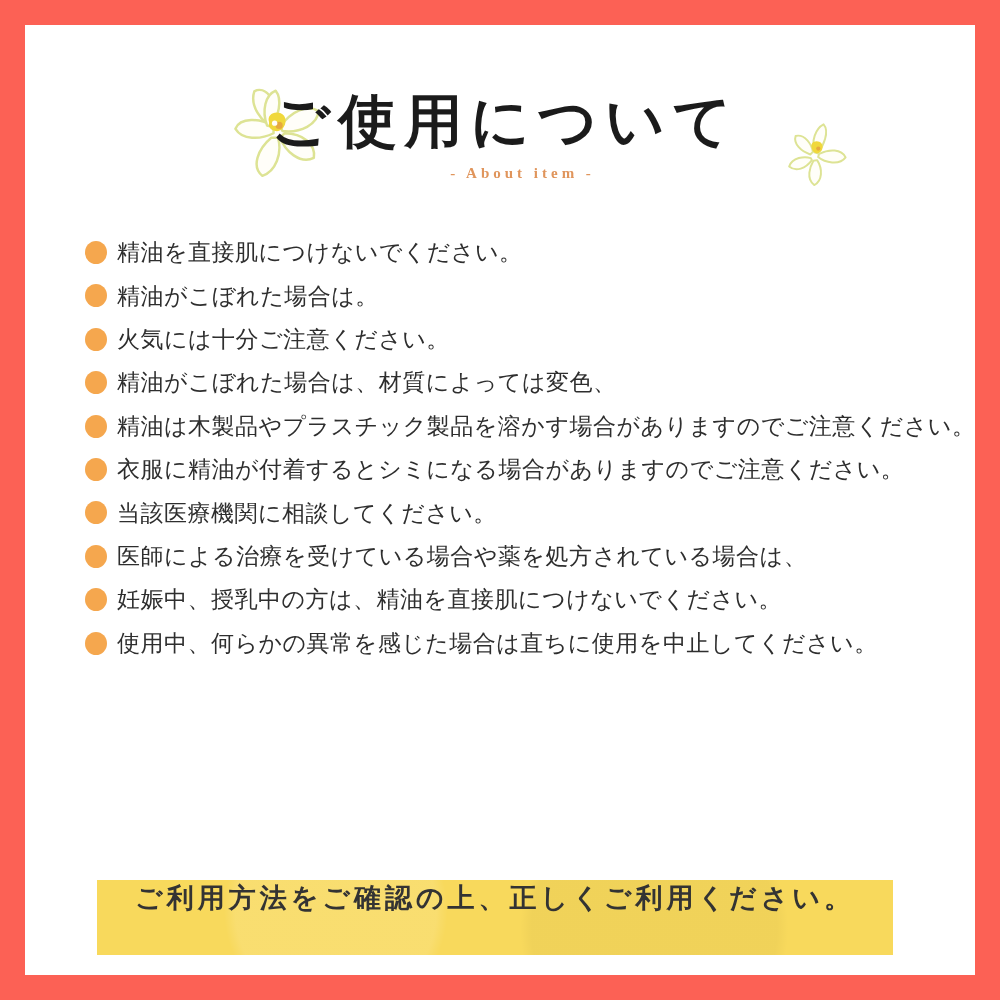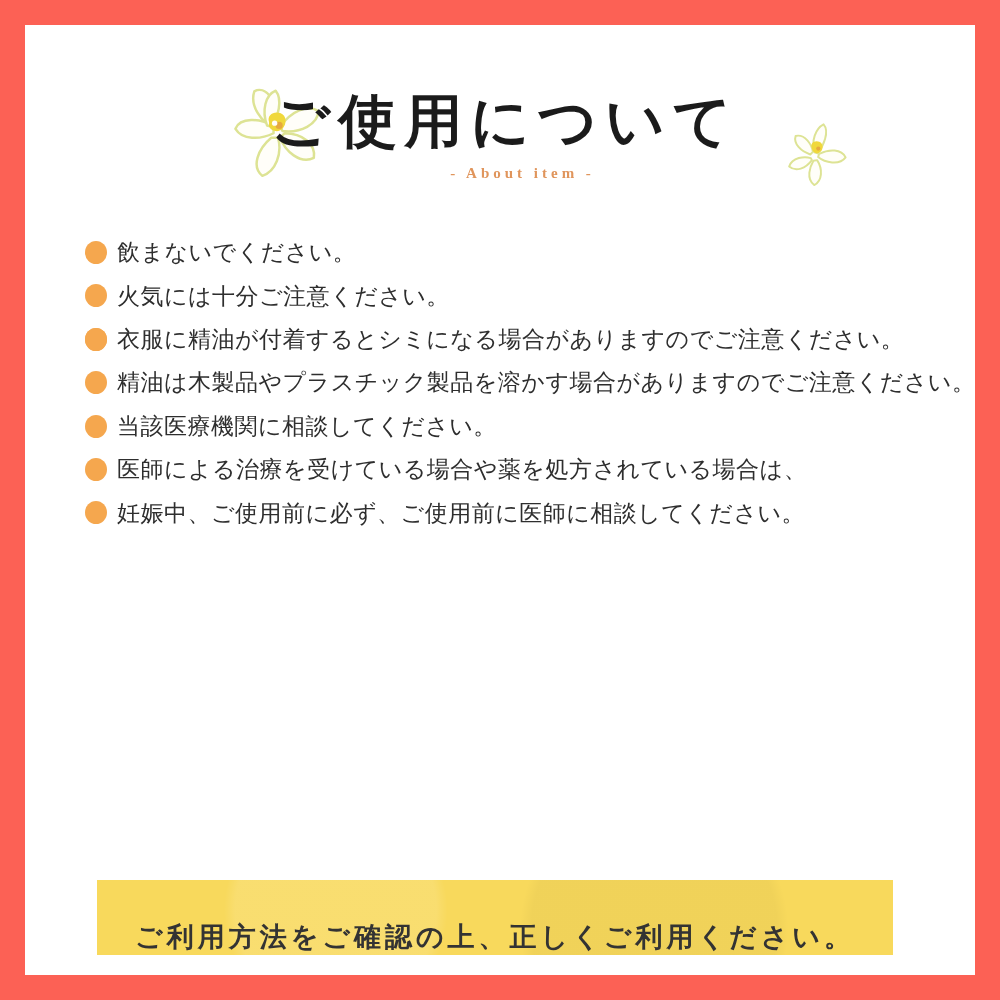--- a/index.html
+++ b/index.html
@@ -92,21 +92,21 @@
   .line.cont { margin-left: -7px; }
   
   .banner {
     position: absolute;
     left: 72px; top: 855px;
     width: 796px; height: 75px;
     background: var(--banner-bg);
     background-image: radial-gradient(circle at 30% 40%, rgba(255,255,255,0.12) 0 18%, transparent 20%),
                       radial-gradient(circle at 70% 65%, rgba(0,0,0,0.03) 0 22%, transparent 24%);
     display: flex;
-    align-items: flex-end;
+    align-items: flex-start;
     justify-content: center;
   }
   .banner-text {
     font-family: "Liberation Serif", "DejaVu Serif", serif;
     font-size: 27px;
     font-weight: 600;
     letter-spacing: 4px;
     color: #333333;
     white-space: nowrap;
   }
@@ -139,76 +139,89 @@
         <path d="M54 54 C64 62 68 76 60 84 C48 80 48 64 50 56 Z"></path>
         <path d="M48 56 C44 68 34 76 24 72 C24 60 38 54 46 54 Z"></path>
         <path d="M44 50 C32 50 20 44 20 34 C30 28 42 38 46 46 Z"></path>
       </g>
       <path d="M46 40 C44 34 50 30 56 33 C61 36 60 44 55 46 C50 48 47 45 46 40 Z" fill="#f0d83c"></path>
       <circle cx="54" cy="41" r="2.6" fill="#e6a93e"></circle>
     </svg>
   </div>
 
   <div class="list" id="precautions-list">
-
-  <div class="item">
-    <span class="bullet"></span>
-    <div class="lines">
-          <div class="line">飲まないでください。</div>
+  <div class="item">
+    <span class="bullet"></span>
+    <div class="lines">
+          <div class="line">精油を直接肌につけないでください。</div>
+        </div>
+  </div>
+
+  <div class="item">
+    <span class="bullet"></span>
+    <div class="lines">
+          <div class="line">精油がこぼれた場合は。</div>
         </div>
   </div>
 
   <div class="item">
     <span class="bullet"></span>
     <div class="lines">
           <div class="line">火気には十分ご注意ください。</div>
         </div>
   </div>
 
   <div class="item">
     <span class="bullet"></span>
     <div class="lines">
+          <div class="line">精油がこぼれた場合は、材質によっては変色、</div>
+        </div>
+  </div>
+
+  <div class="item">
+    <span class="bullet"></span>
+    <div class="lines">
+          <div class="line">精油は木製品やプラスチック製品を溶かす場合がありますのでご注意ください。</div>
         </div>
   </div>
 
   <div class="item">
     <span class="bullet"></span>
     <div class="lines">
           <div class="line">衣服に精油が付着するとシミになる場合がありますのでご注意ください。</div>
         </div>
   </div>
 
   <div class="item">
     <span class="bullet"></span>
     <div class="lines">
-          <div class="line">精油は木製品やプラスチック製品を溶かす場合がありますのでご注意ください。</div>
-        </div>
-  </div>
-
-  <div class="item">
-    <span class="bullet"></span>
-    <div class="lines">
           <div class="line">当該医療機関に相談してください。</div>
         </div>
   </div>
 
   <div class="item">
     <span class="bullet"></span>
     <div class="lines">
           <div class="line">医師による治療を受けている場合や薬を処方されている場合は、</div>
         </div>
   </div>
 
   <div class="item">
     <span class="bullet"></span>
     <div class="lines">
-          <div class="line">妊娠中、ご使用前に必ず、ご使用前に医師に相談してください。</div>
-        </div>
-  </div>
-
+          <div class="line">妊娠中、授乳中の方は、精油を直接肌につけないでください。</div>
+        </div>
+  </div>
+
+  <div class="item">
+    <span class="bullet"></span>
+    <div class="lines">
+          <div class="line">使用中、何らかの異常を感じた場合は直ちに使用を中止してください。</div>
+        </div>
+  </div>
 
 </div>
 
   <div class="banner">
     <div class="banner-text">ご利用方法をご確認の上、正しくご利用ください。</div>
   </div>
 
 </div>
 
 </body></html>

